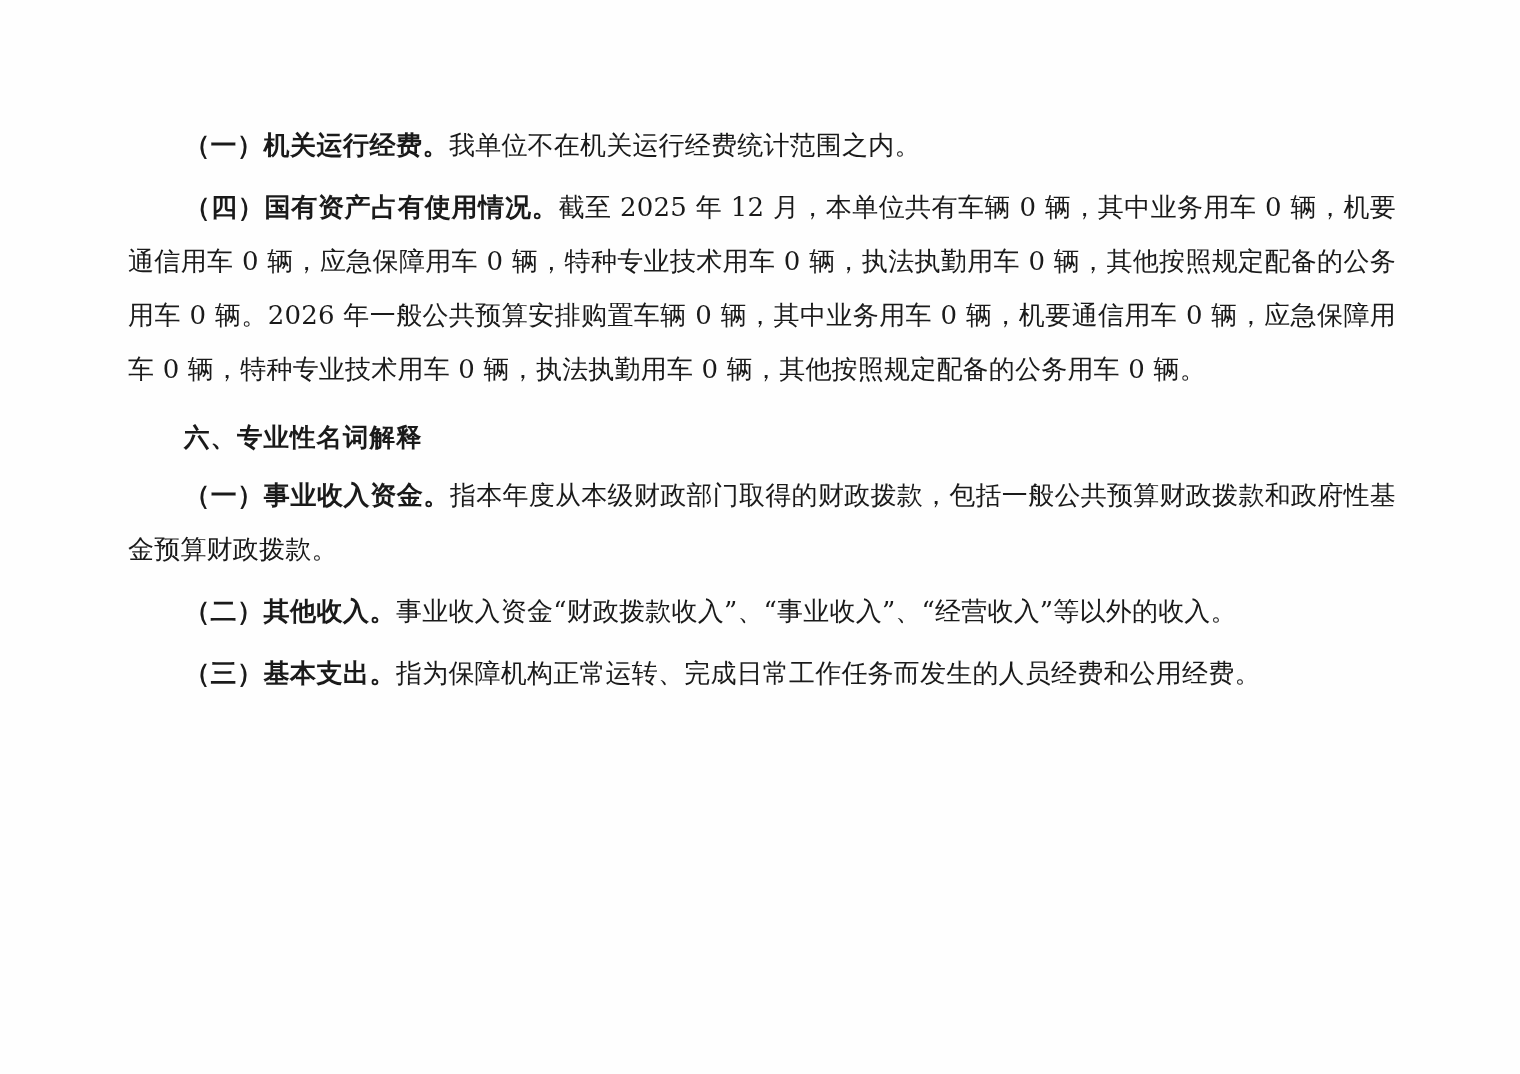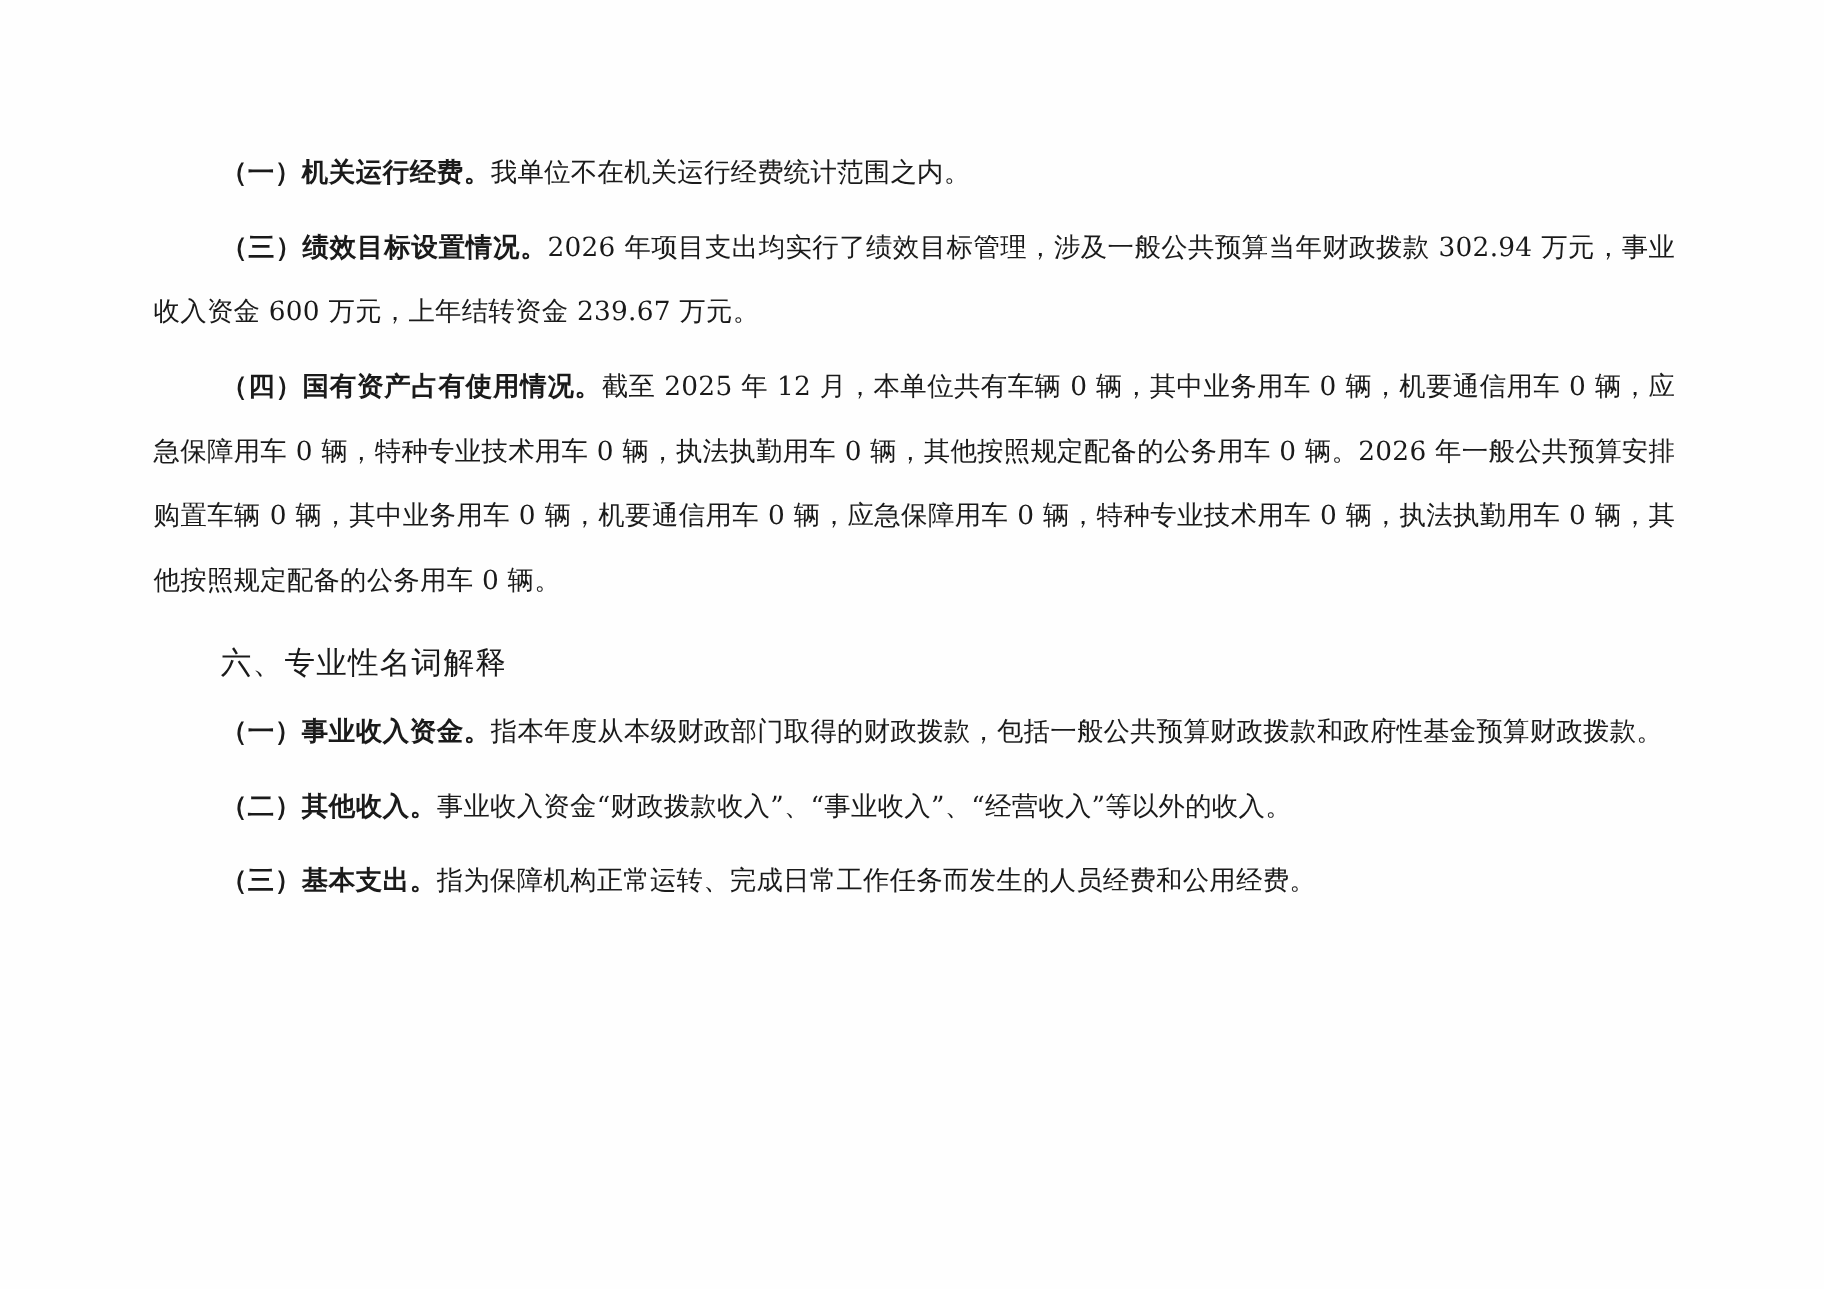--- a/index.html
+++ b/index.html
@@ -20,36 +20,36 @@
     height: 1074px;
     background: #fefefe;
     box-sizing: border-box;
     padding: 118px 128px 0 128px;
   }
   .doc-body {
     width: 1268px;
   }
   p.para {
     margin: 0 0 8px 0;
-    font-size: 22px;
+    font-size: 26px;
     line-height: 54px;
     text-align: justify;
     text-justify: inter-ideograph;
     letter-spacing: 0.2px;
     text-indent: 0;
     white-space: pre-wrap;
   }
   p.indent {
     text-indent: 0;
   }
   .heading {
     margin: 14px 0 4px 0;
     font-size: 25.5px;
     line-height: 54px;
-    font-weight: normal;
+    font-weight: bold;
     letter-spacing: 1px;
     font-family: "DejaVu Sans", "Liberation Sans", sans-serif;
   }
   .heading-inner {
     padding-left: 56px;
     display: inline-block;
   }
   .lead {
     font-weight: bold;
     font-family: "DejaVu Sans", "Liberation Sans", sans-serif;
@@ -62,21 +62,20 @@
 </style>
 </head>
 <body>
 
 <div id="page">
   <div class="doc-body">
 
     <p class="para indent"><span class="pad"></span><span class="lead">（一）机关运行经费。</span><span>我单位不在机关运行经费统计范围之内。</span></p>
 
 
-    <p class="para indent"><span class="pad"></span><span class="lead">（三）绩效目标设置情况。</span><span>2026 年项目支出均实行了绩效目标管理，涉及一般公共预算当年财政拨款 302.94 万元，事业收入资金 600 万元，上年结转资金 239.67 万元。</span></p>
 
     <p class="para indent"><span class="pad"></span><span class="lead">（四）国有资产占有使用情况。</span><span>截至 2025 年 12 月，本单位共有车辆 0 辆，其中业务用车 0 辆，机要通信用车 0 辆，应急保障用车 0 辆，特种专业技术用车 0 辆，执法执勤用车 0 辆，其他按照规定配备的公务用车 0 辆。2026 年一般公共预算安排购置车辆 0 辆，其中业务用车 0 辆，机要通信用车 0 辆，应急保障用车 0 辆，特种专业技术用车 0 辆，执法执勤用车 0 辆，其他按照规定配备的公务用车 0 辆。</span></p>
 
     <div class="heading"><span class="heading-inner">六、专业性名词解释</span></div>
 
     <p class="para indent"><span class="pad"></span><span class="lead">（一）事业收入资金。</span><span>指本年度从本级财政部门取得的财政拨款，包括一般公共预算财政拨款和政府性基金预算财政拨款。</span></p>
 
     <p class="para indent"><span class="pad"></span><span class="lead">（二）其他收入。</span><span>事业收入资金“财政拨款收入”、“事业收入”、“经营收入”等以外的收入。</span></p>
 
     <p class="para indent"><span class="pad"></span><span class="lead">（三）基本支出。</span><span>指为保障机构正常运转、完成日常工作任务而发生的人员经费和公用经费。</span></p>

